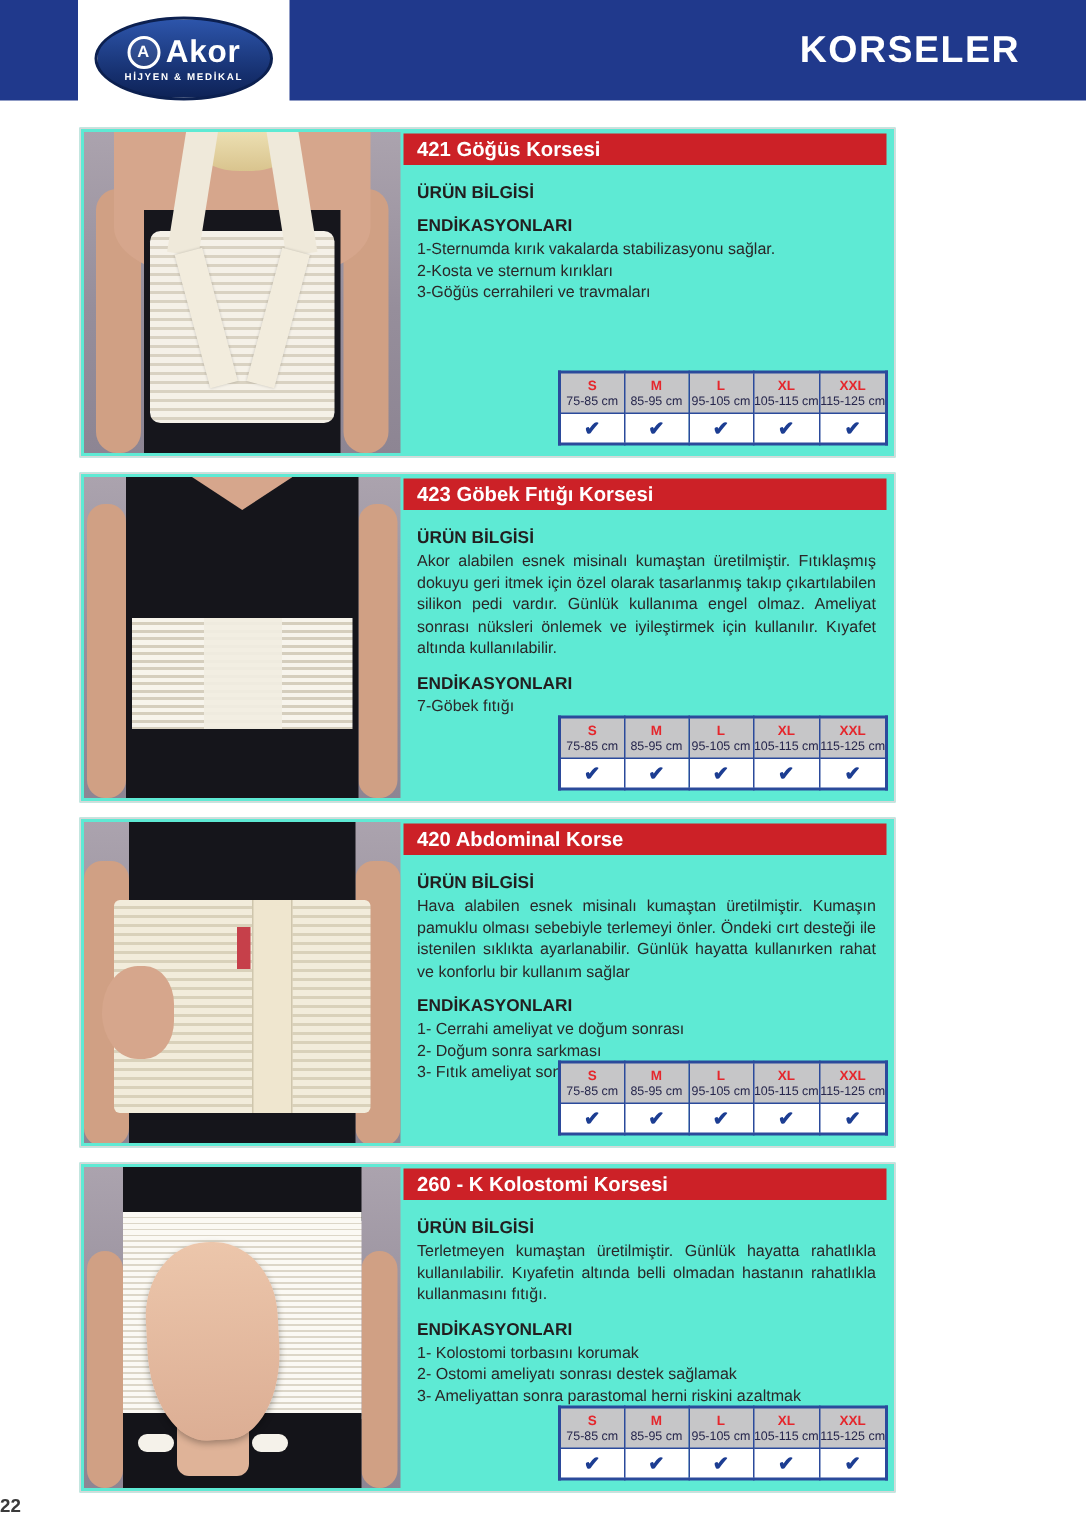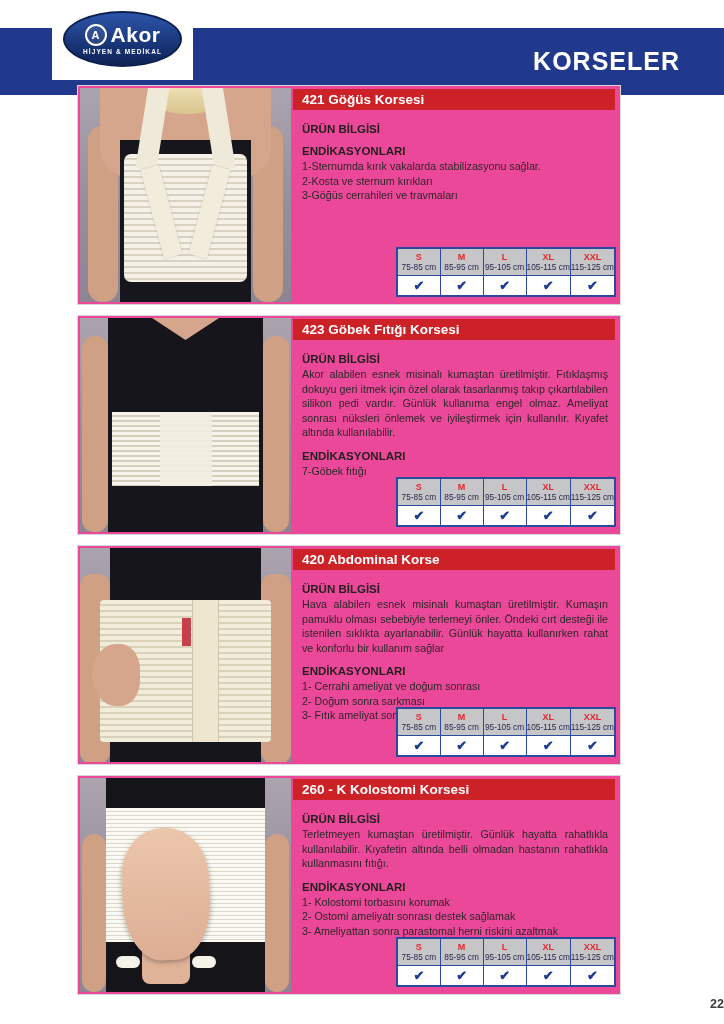--- a/index.html
+++ b/index.html
@@ -1,33 +1,33 @@
 <!DOCTYPE html>
 <html><head>
 <meta charset="utf-8">
 <style>
   * { margin:0; padding:0; box-sizing:border-box; }
   body { background:#e9e9e9; font-family:"Liberation Sans", sans-serif; }
   .page { position:relative; width:724px; height:1024px; background:#ffffff; overflow:hidden; margin:0 auto; }
 
   
-  .topbar { position:absolute; left:0; top:0; width:724px; height:67px; background:#20398c;margin-top:28px; }
+  .topbar { position:absolute; left:0; top:0; width:724px; height:67px; background:#20398c; }
   .korseler { position:absolute; right:44px; top:19px; color:#fff; font-size:25px; font-weight:bold; letter-spacing:1px; }
   .logo-box { position:absolute; left:52px; top:0; width:141px; height:80px; background:#fff; }
   .logo-oval { position:absolute; left:11px; top:11px; width:119px; height:56px; border-radius:50%;
                background:linear-gradient(180deg,#2d55ab 0%,#16306f 70%,#0e2357 100%);
                border:2px solid #0c2050; display:flex; flex-direction:column; align-items:center; justify-content:center; }
   .logo-row { display:flex; align-items:center; gap:4px; }
   .emblem { width:22px; height:22px; border:2px solid #fff; border-radius:50%; color:#fff; font-size:11px; font-weight:bold;
             display:flex; align-items:center; justify-content:center; background:rgba(255,255,255,.08); }
   .brand { color:#fff; font-size:21px; font-weight:bold; letter-spacing:.5px; }
   .logo-sub { color:#fff; font-size:6.5px; font-weight:bold; letter-spacing:1.1px; margin-top:1px; }
 
   
-  .section { position:absolute; left:53px; width:544px; height:220px; background:#ec4899; border:1px solid #d8d8d8;margin-left:24px; }
+  .section { position:absolute; left:53px; width:544px; height:220px; background:#5eead4; border:1px solid #d8d8d8; }
   .s1 { top:85px; } .s2 { top:315px; } .s3 { top:545px; } .s4 { top:775px; }
 
   .photo { position:absolute; left:2px; top:2px; width:211px; height:214px; overflow:hidden;
            background:linear-gradient(180deg,#aba3ae 0%,#968e9b 55%,#8d8593 100%); }
   .photo div { position:absolute; }
 
   .content { position:absolute; left:215px; top:0; right:0; bottom:0; }
   .titlebar { height:21px; margin:3px 5px 0 0; background:#cc2127; color:#fff; }
   .titlebar span { display:block; padding-left:9px; font-size:13.5px; font-weight:bold; line-height:21px; }
   .info-label { margin:13px 0 2px 9px; font-size:11.5px; font-weight:bold; color:#221e1f; }
@@ -84,21 +84,21 @@
   .p4-band   { left:26px; right:26px; top:30px; height:138px;
                background:repeating-linear-gradient(180deg,#fbf9f4 0 3px,#dcd6c8 3px 4px); }
   .p4-blackb { left:26px; right:26px; bottom:0; height:50px; background:#141419; }
   .p4-pouch  { left:42px; top:50px; width:88px; height:132px; transform:rotate(-3deg);
                background:linear-gradient(180deg,#ecc6ab,#dcae94);
                border-radius:48% 48% 42% 42% / 38% 38% 46% 46%; box-shadow:0 2px 5px rgba(0,0,0,.3); }
   .p4-wing-l { left:36px; top:178px; width:24px; height:12px; background:#f5f2ea; border-radius:6px; }
   .p4-wing-r { left:112px; top:178px; width:24px; height:12px; background:#f5f2ea; border-radius:6px; }
   .p4-tab    { left:62px; top:172px; width:48px; height:34px; background:#dfb398; border-radius:0 0 8px 8px; }
 
-  .page-num { position:absolute; left:0; bottom:13px; width:100%; text-align:right; font-size:12.5px; font-weight:bold; color:#3a3a3a; }
+  .page-num { position:absolute; left:0; bottom:13px; width:100%; text-align:left; font-size:12.5px; font-weight:bold; color:#3a3a3a; }
 </style>
 </head>
 <body>
 
 <div class="page">
 
   <div class="topbar">
     <div class="korseler">KORSELER</div>
   </div>
   <div class="logo-box">

